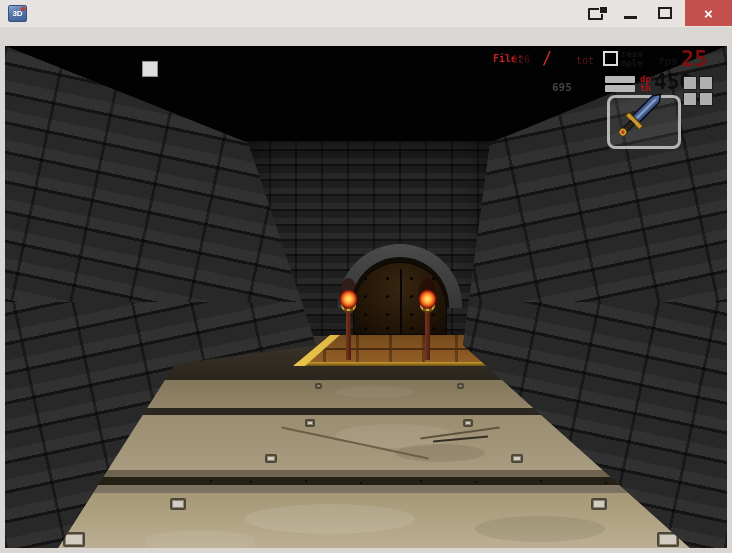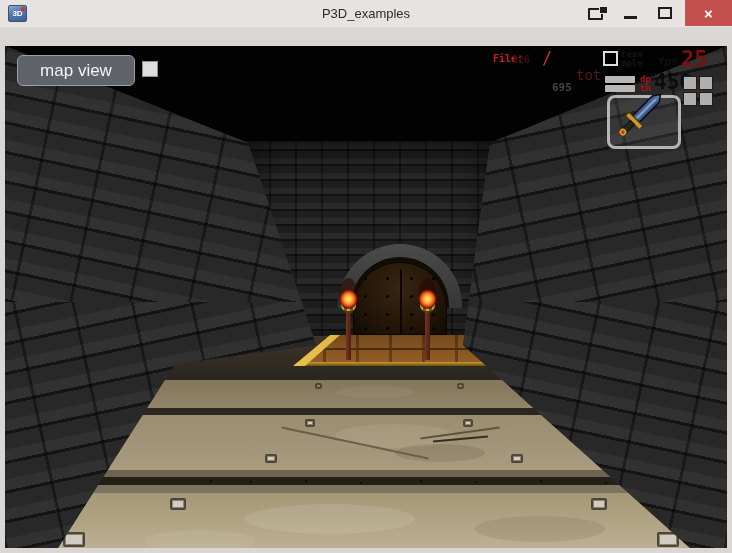--- a/index.html
+++ b/index.html
@@ -122,21 +122,21 @@
   .chk-toolbar{left:137px;top:15px;width:16px;height:16px;background:#dedede;border:1px solid #909090;}
   .dropdown{left:194px;top:11px;width:152px;height:25px;background:#fdfdfd;border:1px solid #7a7a7a;
     display:flex;align-items:center;padding-left:8px;font-size:13px;color:#111;}
   .chev{position:absolute;right:12px;top:7px;width:7px;height:7px;border-right:2px solid #666;border-bottom:2px solid #666;transform:rotate(45deg);}
   
   .hud{font-family:"DejaVu Sans Mono",monospace;z-index:10;white-space:pre;}
   .hud-poly-label{left:488px;top:7px;font-size:10px;font-weight:bold;color:#c42020;}
   .hud-poly-cur{left:507px;top:8px;font-size:10px;font-weight:bold;color:#3c1010;}
   .hud-slash{left:537px;top:2px;font-size:17px;color:#c03030;}
   .hud-poly-tot{left:547px;top:8px;font-size:11px;font-weight:bold;color:#48423c;margin-top:27px;}
-  .hud-tot-unit{left:571px;top:21px;font-size:14px;color:#5a1818;}
+  .hud-tot-unit{left:571px;top:9px;font-size:10px;color:#5a1818;}
   .chk-resample{left:598px;top:5px;width:15px;height:15px;border:2px solid #dcdcdc;background:rgba(0,0,0,0.15);}
   .hud-resample{left:616px;top:4px;font-size:9px;line-height:9px;color:#161616;font-weight:bold;}
   .hud-fps-label{left:653px;top:9px;font-size:11px;font-weight:bold;color:#121212;}
   .hud-fps-value{left:676px;top:0px;font-size:22px;font-weight:bold;color:#7c0e0e;}
   .hud-bar{left:600px;width:30px;height:7px;background:#bab8b6;border-radius:1px;}
   .hud-bar1{top:30px;} .hud-bar2{top:39px;}
   .hud-depth{left:635px;top:29px;font-size:9px;line-height:9px;color:#b01414;font-weight:bold;}
   .hud-depth-value{left:649px;top:24px;font-size:21px;font-weight:bold;color:#0c0c0c;}
   .hud-grid{left:678px;top:30px;width:31px;height:31px;display:grid;grid-template-columns:14px 14px;grid-template-rows:14px 14px;gap:2px;}
   .hud-grid i{position:static;display:block;background:#b2b0ae;border:1px solid #1c1c1c;}
@@ -146,21 +146,20 @@
 </head>
 <body>
 
 <div class="window">
 
   <div class="titlebar">
     <div class="app-icon">
       <span>3D</span>
       <i class="app-dot"></i>
     </div>
-    <div class="win-title">P3D_examples</div>
     <div class="ctrl ctrl-monitor">
       <i class="mon-outer"></i>
       <i class="mon-inner"></i>
     </div>
     <div class="ctrl ctrl-min">
       <i class="glyph-min"></i>
     </div>
     <div class="ctrl ctrl-max">
       <i class="glyph-max"></i>
     </div>
@@ -238,23 +237,20 @@
 
     <div class="wall wall-left">
       <div class="tex tex-top"></div>
       <div class="tex tex-bot"></div>
     </div>
     <div class="wall wall-right">
       <div class="tex tex-top"></div>
       <div class="tex tex-bot"></div>
     </div>
 
-    <div class="ovl btn-mapview">
-      <span>map view</span>
-    </div>
     <div class="ovl chk-toolbar"></div>
 
     <span class="hud hud-poly-label">File:</span>
     <span class="hud hud-poly-cur">126</span>
     <span class="hud hud-slash">/</span>
     <span class="hud hud-poly-tot">695</span>
     <span class="hud hud-tot-unit">tot</span>
 
     <div class="ovl chk-resample"></div>
     <span class="hud hud-resample"><span>resa</span><br><span>mple</span></span>

